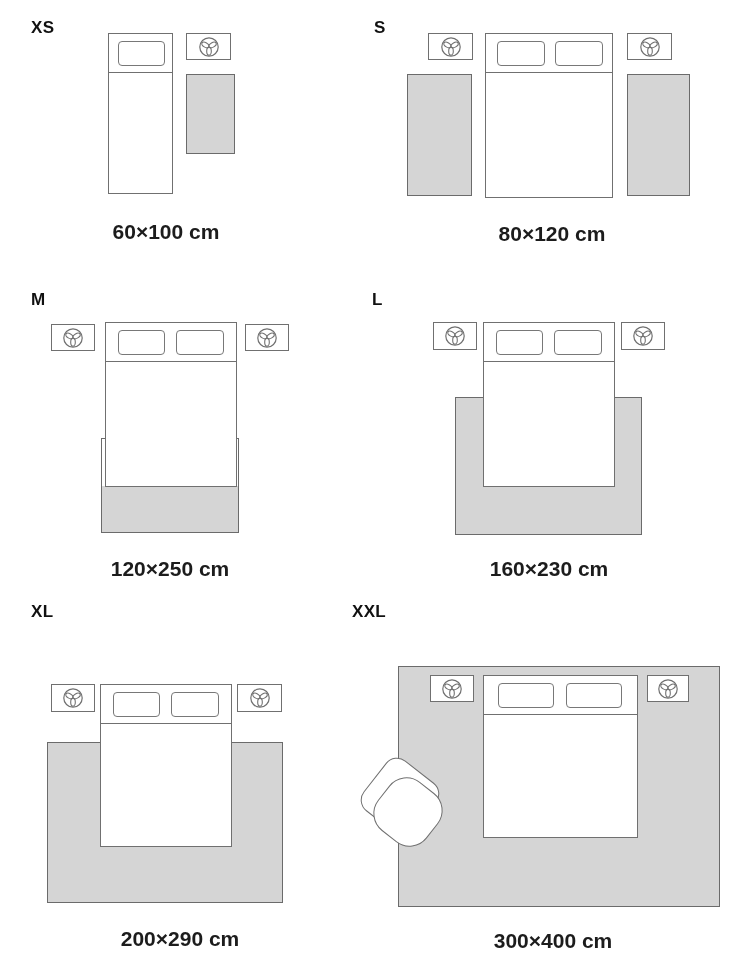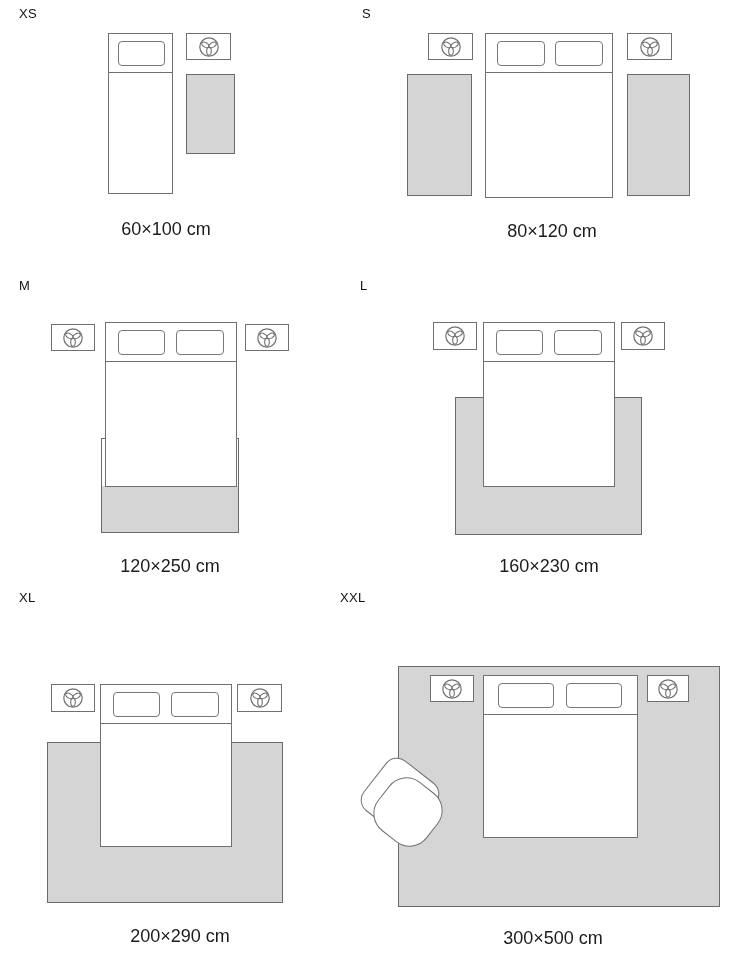--- a/index.html
+++ b/index.html
@@ -9,35 +9,35 @@
     position: relative;
     width: 740px;
     height: 960px;
     background: var(--bg, #ffffff);
     font-family: "Liberation Sans", sans-serif;
     overflow: hidden;
   }
 
   .size-label {
     position: absolute;
-    margin: 0;
-    font-size: 13px;
-    font-weight: 400;
+    margin: 12px;
+    font-size: 17px;
+    font-weight: 700;
     color: var(--text, #111111);
     line-height: 1.1;
     letter-spacing: 0.3px;
     z-index: 5;
   }
 
   .caption {
     position: absolute;
     width: 200px;
     text-align: center;
-    font-size: 18px;
-    font-weight: 400;
+    font-size: 21px;
+    font-weight: 700;
     color: #1c1c1c;
     line-height: 1.2;
     z-index: 5;
   }
 
   .bed {
     position: absolute;
     background: #ffffff;
     border: 1.5px solid var(--line, #707070);
     z-index: 2;
@@ -317,16 +317,16 @@
           <ellipse cx="11" cy="6.8" rx="2.3" ry="3.9" transform="rotate(240 11 11)"></ellipse>
         </g>
       </svg>
     </div>
 
     <div>
       <div class="armchair-back" style="left:368px; top:765px;"></div>
       <div class="armchair-seat" style="left:377px; top:781px;"></div>
     </div>
 
-    <div class="caption" style="left:453px; top:928px;">300×500 cm</div>
+    <div class="caption" style="left:453px; top:928px;">300×400 cm</div>
   </div>
 
 </div>
 
 </body></html>

